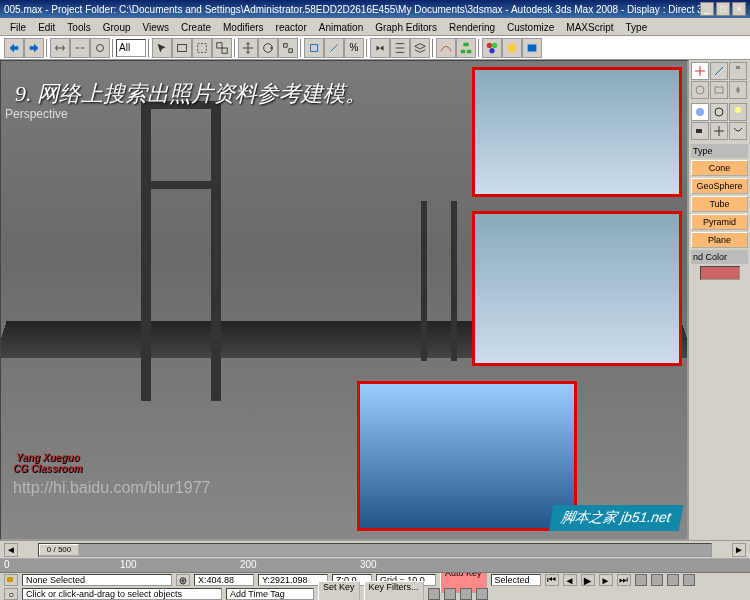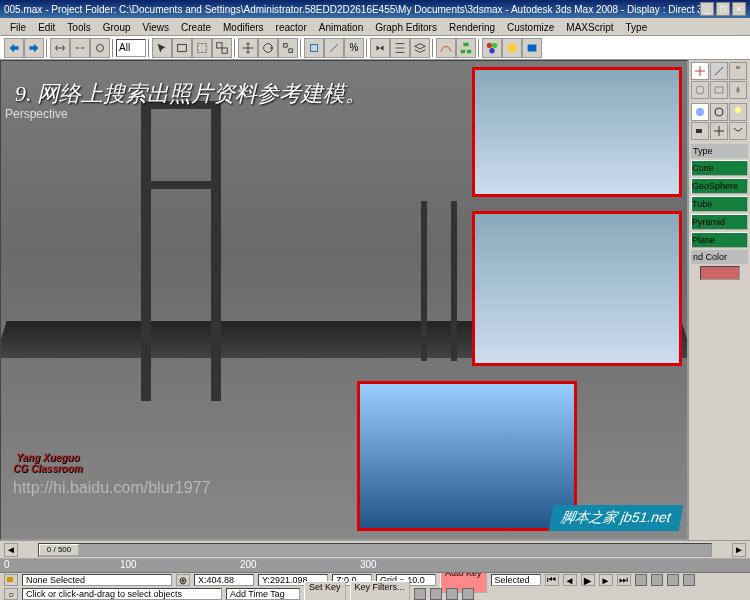--- a/index.html
+++ b/index.html
@@ -24,21 +24,21 @@
 .ref2 { top: 150px; right: 5px; width: 210px; height: 155px; }
 .ref3 { top: 320px; right: 110px; width: 220px; height: 150px; background: linear-gradient(180deg,#9cf 0%,#258 100%); }
 .tower { position: absolute; background: #333; }
 .watermark { position: absolute; bottom: 65px; left: 12px; color: rgba(200,30,30,.7); font-size: 18px; font-weight: bold; font-style: italic; z-index: 3; text-shadow: 1px 1px #000; text-align: center; }
 .watermark2 { position: absolute; bottom: 42px; left: 12px; color: rgba(220,220,220,.6); font-size: 16px; z-index: 3; }
 .corner-wm { position: absolute; bottom: 8px; right: 6px; color: #fff; background: #18a; padding: 4px 10px; font-size: 14px; font-style: italic; z-index: 6; transform: skewX(-10deg); }
 .cmdpanel { width: 62px; background: #d4d0c8; border-left: 1px solid #999; padding: 2px; }
 .cmd-tabs { display: flex; flex-wrap: wrap; gap: 1px; margin-bottom: 4px; }
 .cmd-tab { width: 18px; height: 18px; background: #d4d0c8; border: 1px solid #999; cursor: pointer; display: flex; align-items: center; justify-content: center; }
 .cmd-tab.active { background: #fff; }
-.cmd-btn { width: 100%; height: 16px; background: #15803d; border: 1px outset #fff; margin-bottom: 2px; font-size: 9px; cursor: pointer; line-height: 14px; }
+.cmd-btn { width: 100%; height: 16px; background: #fdba74; border: 1px outset #fff; margin-bottom: 2px; font-size: 9px; text-align: center; cursor: pointer; line-height: 14px; }
 .cmd-label { font-size: 9px; padding: 2px; background: #bbb; margin-bottom: 2px; }
 .color-sw { width: 40px; height: 14px; background: #c66; border: 1px inset #999; margin: 2px auto; }
 .statusarea { height: 60px; background: #d4d0c8; border-top: 1px solid #999; }
 .timeline { height: 18px; background: #d4d0c8; display: flex; align-items: center; padding: 0 4px; border-bottom: 1px solid #aaa; }
 .slider-track { flex: 1; height: 14px; background: #a3a3a3; border: 1px inset #999; position: relative; margin: 0 20px; }
 .slider-thumb { position: absolute; left: 0; width: 40px; height: 12px; background: #d4d0c8; border: 1px outset #fff; font-size: 8px; text-align: center; cursor: pointer; }
 .ruler { height: 14px; background: #999; border-bottom: 1px solid #777; position: relative; }
 .statusrow { display: flex; align-items: center; padding: 1px 4px; gap: 4px; height: 14px; }
 .sfield { background: #fff; border: 1px inset #999; padding: 0 3px; font-size: 9px; height: 12px; }
 .sbtn { height: 26px; padding: 0 4px; background: #d4d0c8; border: 1px outset #fff; font-size: 9px; cursor: pointer; }
@@ -340,21 +340,21 @@
     <div class="tbtn" style="width:14px;height:12px">►</div>
     <div class="tbtn" style="width:14px;height:12px">⏭</div>
     <div class="nav-cube"></div>
     <div class="nav-cube"></div>
     <div class="nav-cube"></div>
     <div class="nav-cube"></div>
   </div>
   <div class="statusrow">
     <div class="tbtn" style="width:14px;height:12px">○</div>
     <span class="sfield" style="width:200px">Click or click-and-drag to select objects</span>
-    <span class="sfield" style="width:74px">Add Time Tag</span>
+    <span class="sfield" style="width:88px">Add Time Tag</span>
     <span class="sbtn">Set Key</span>
     <span class="sbtn">Key Filters...</span>
     <div class="nav-cube"></div>
     <div class="nav-cube"></div>
     <div class="nav-cube"></div>
     <div class="nav-cube"></div>
   </div>
 </div>
 
 </body></html>

